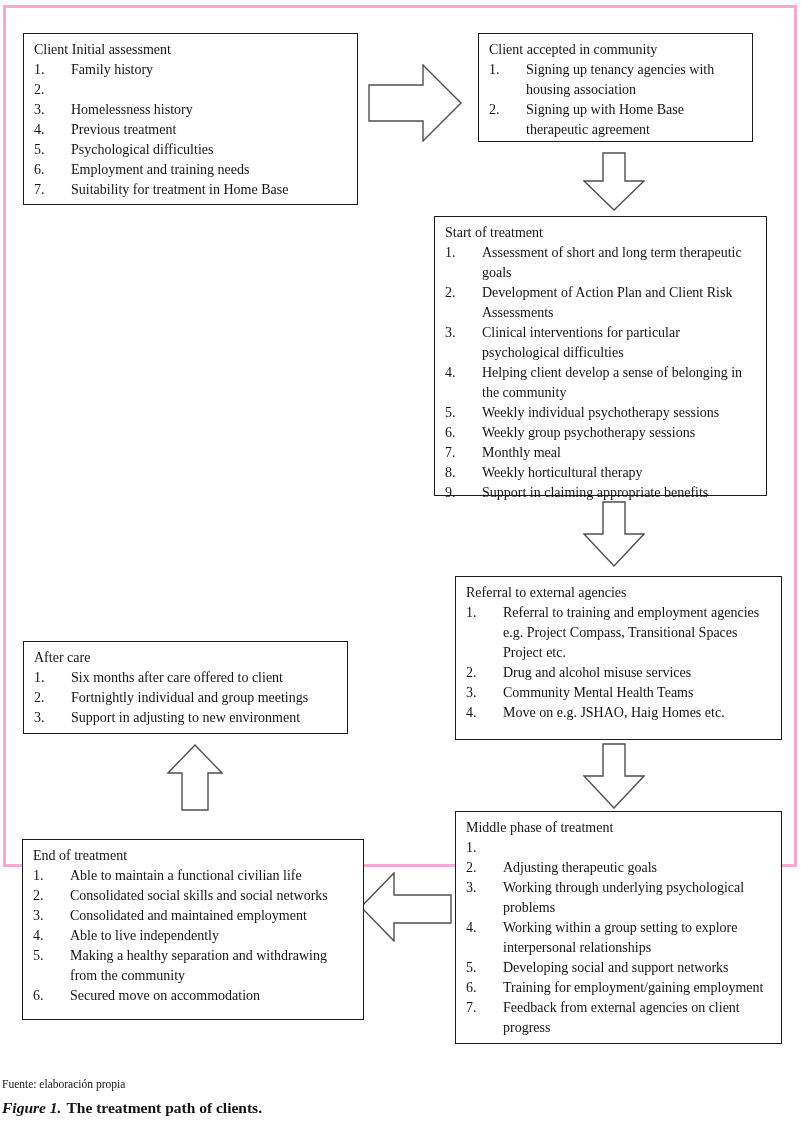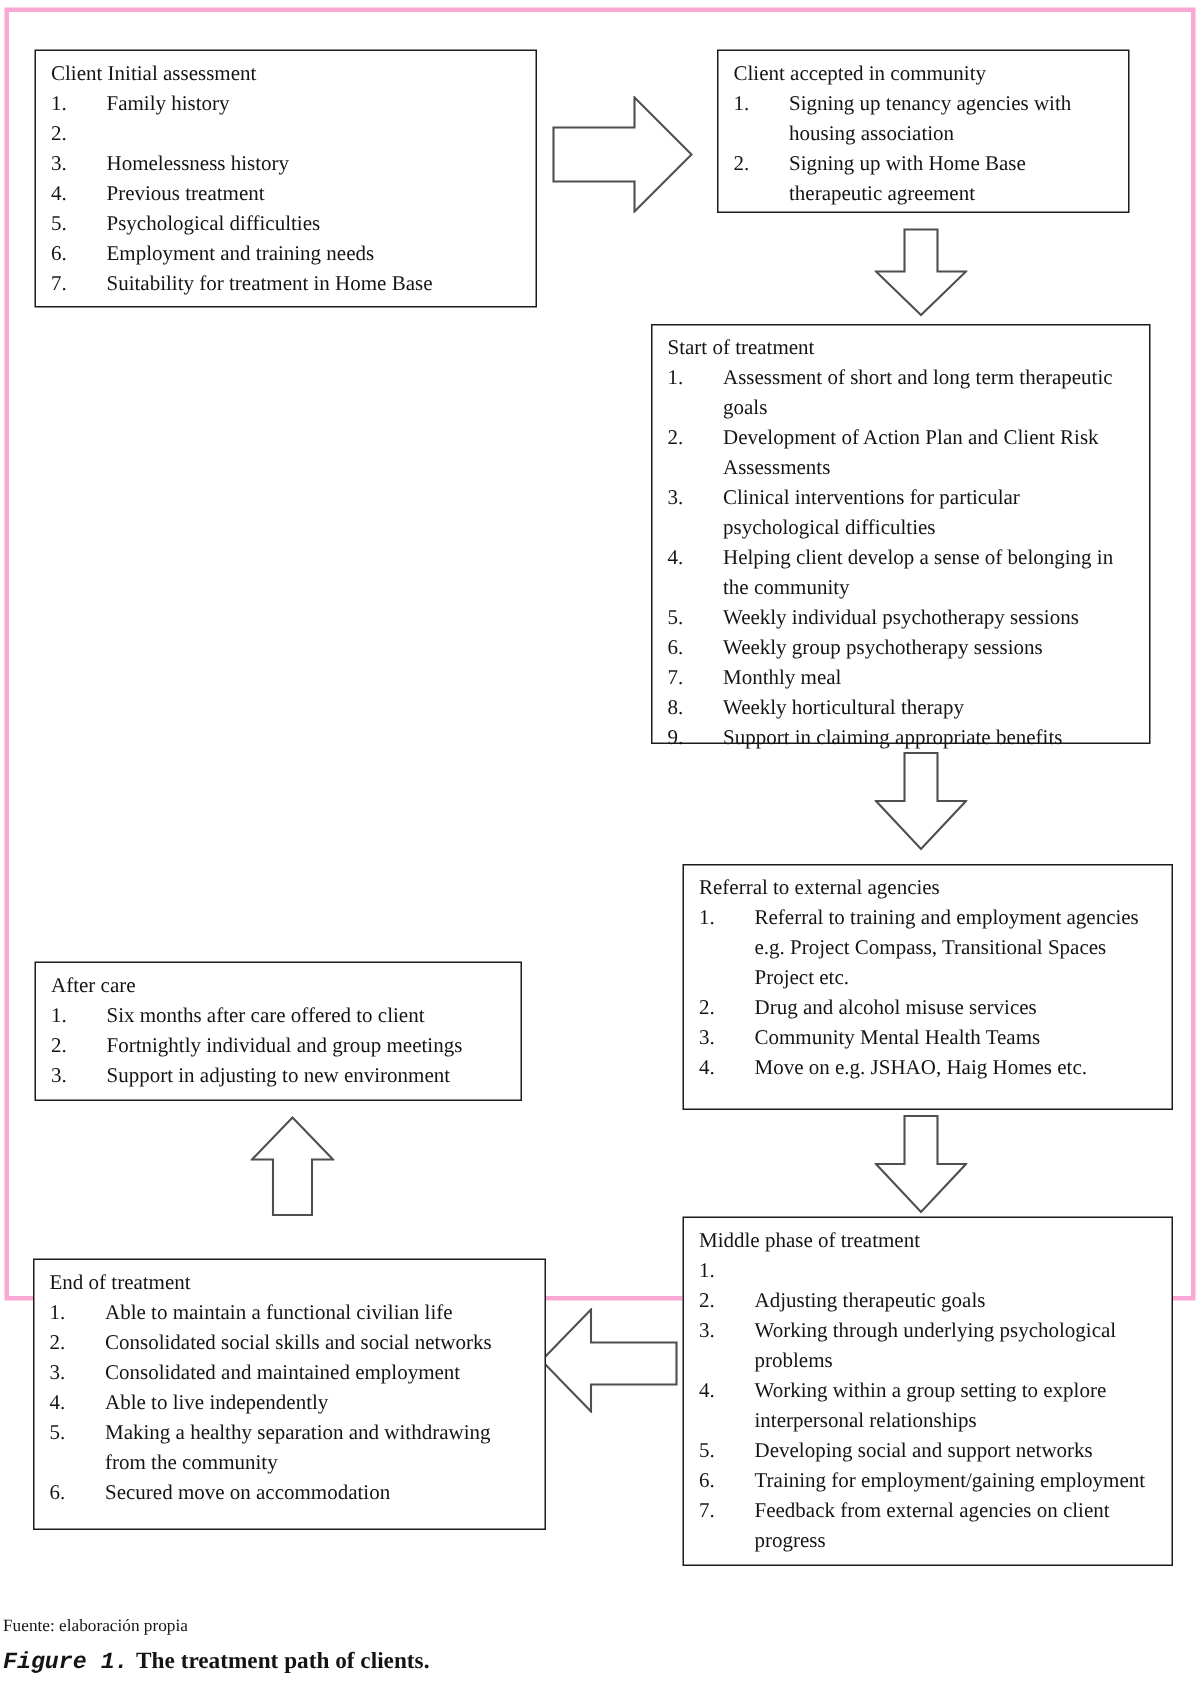--- a/index.html
+++ b/index.html
@@ -22,21 +22,21 @@
   .num{flex:0 0 37px;}
   .txt{flex:1;}
   .arrow{position:absolute;}
   .arrow polygon{fill:#ffffff;stroke:#4f4f4f;stroke-width:1.4;stroke-linejoin:miter;}
   .source-note{
     position:absolute;left:2px;top:1077px;font-size:11.5px;line-height:14px;
   }
   .caption{
     position:absolute;left:2px;top:1098px;font-size:15.5px;font-weight:bold;line-height:20px;
   }
-  .cap-label{font-style:italic;margin-right:5px;font-family:Liberation Mono, monospace;}
+  .cap-label{font-style:italic;margin-right:5px;}
 </style>
 </head>
 <body>
 
 <div class="page">
   <div class="frame">
 
     <div class="box" style="left:17px;top:25px;width:335px;height:172px;padding-right:8px;">
       <div class="box-title">Client Initial assessment</div>
       <div class="box-list">

